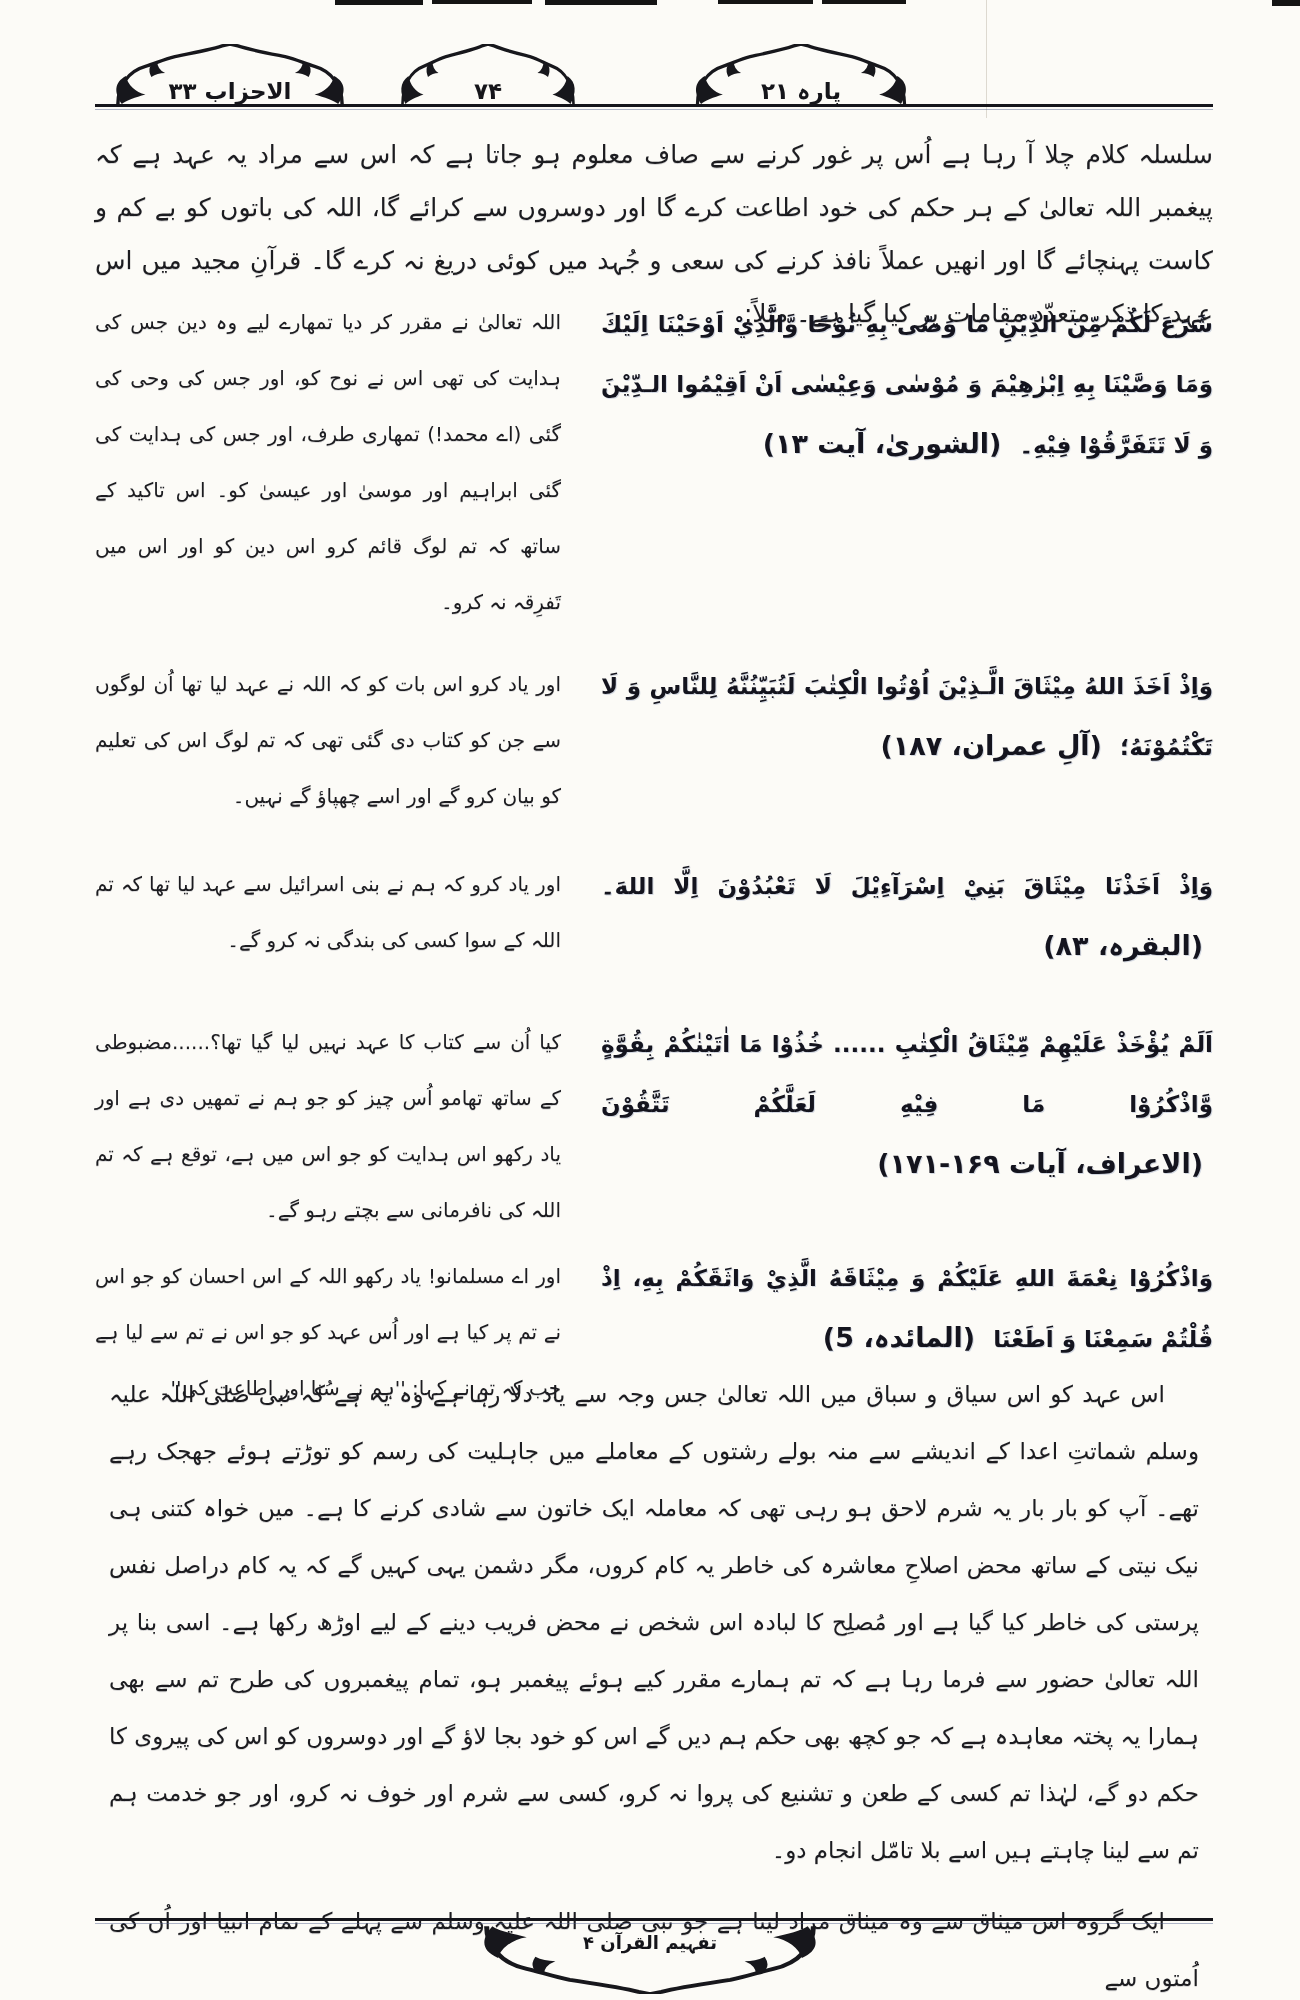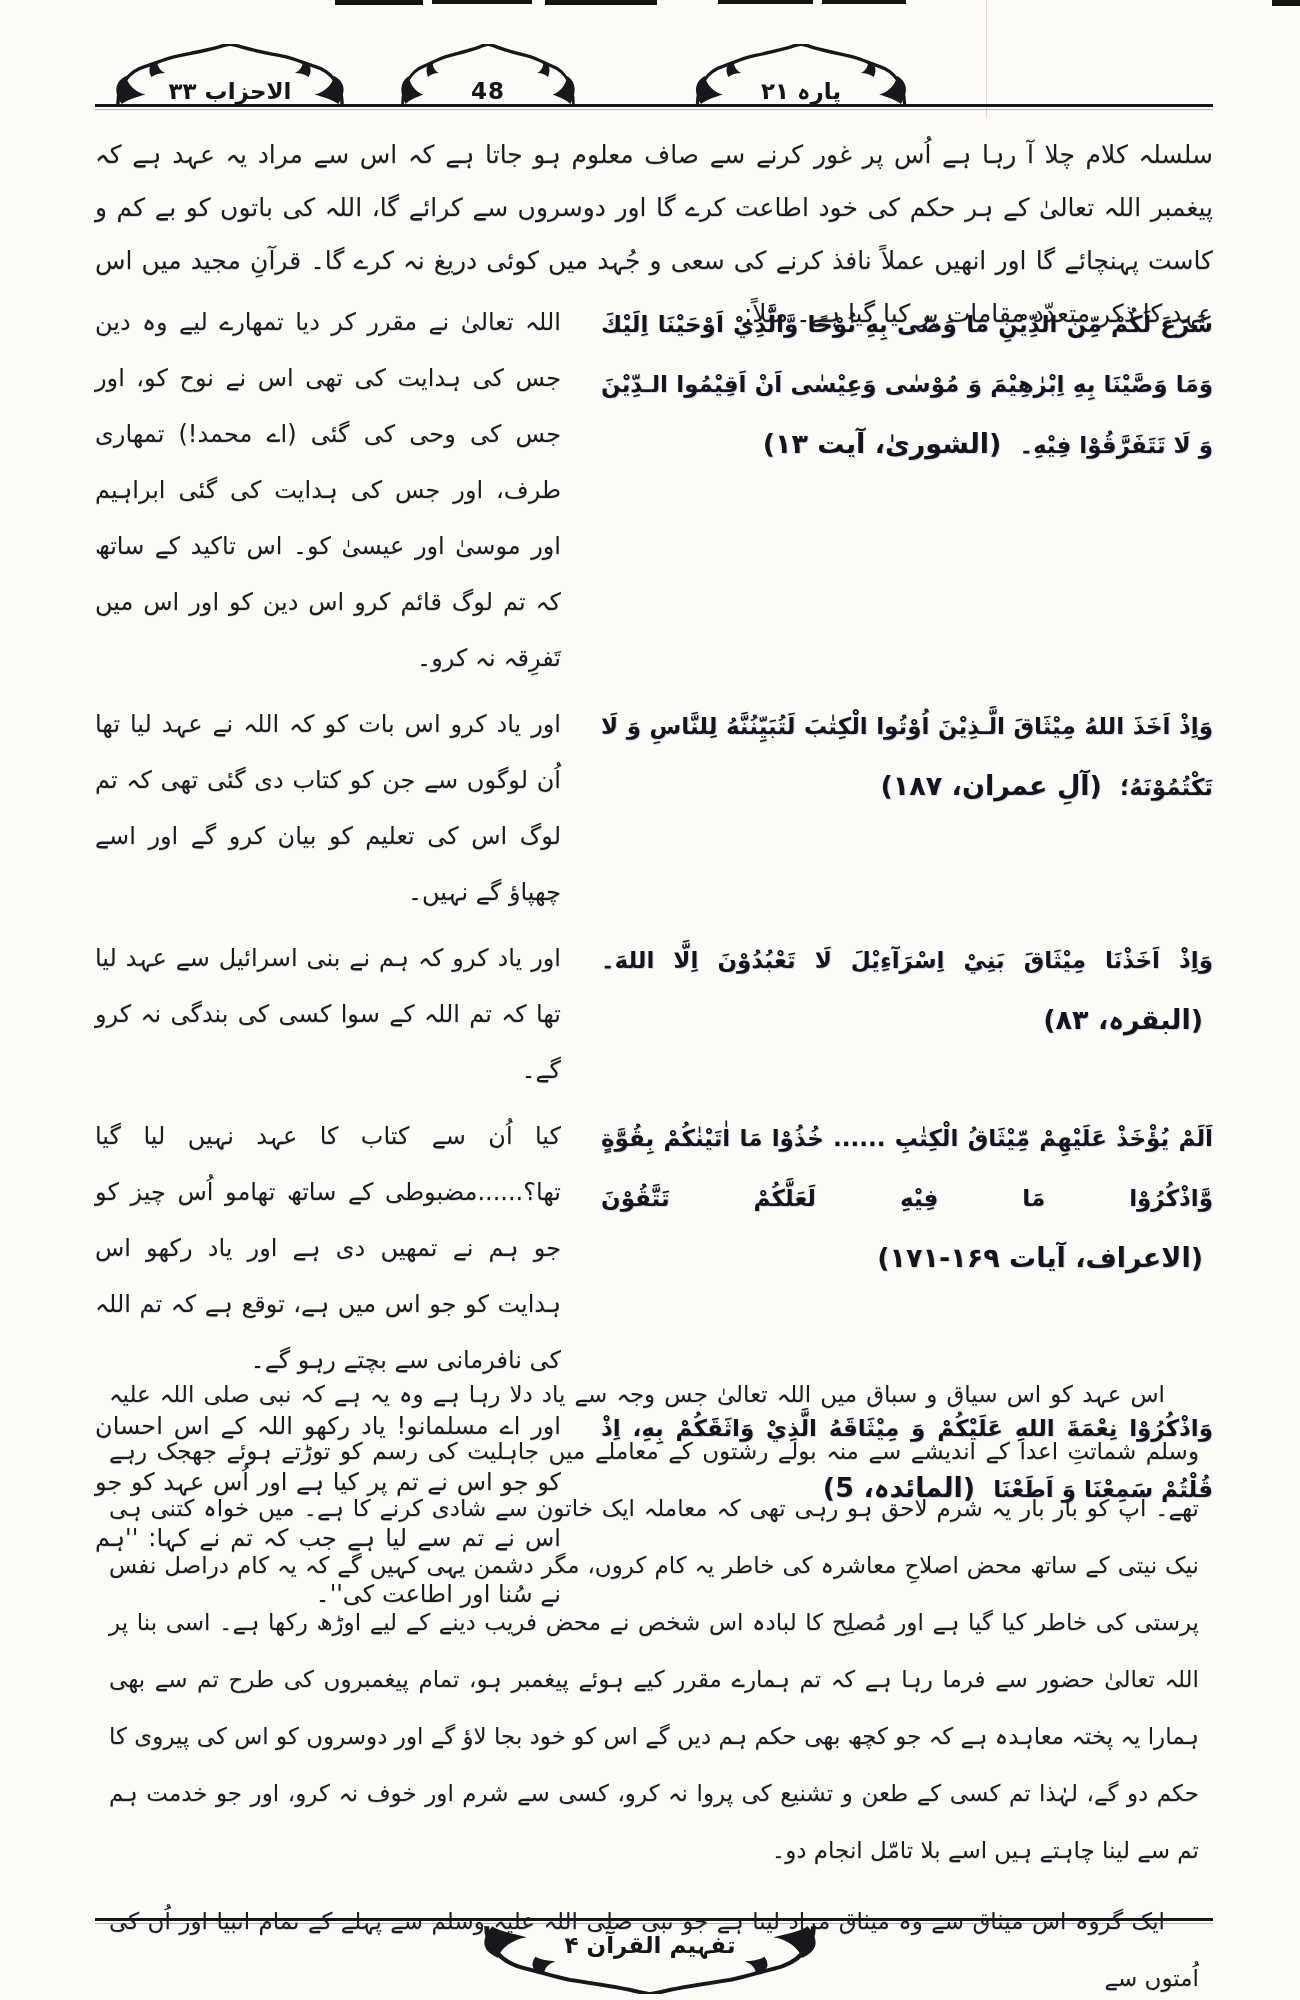--- a/index.html
+++ b/index.html
@@ -40,40 +40,40 @@
 
   
   .cols{position:absolute;top:294px;left:95px;width:1118px;}
   .vblock{display:flex;justify-content:space-between;align-items:flex-start;margin-bottom:10px;}
   .vblock .ar{
     width:612px;font-size:23px;font-weight:bold;line-height:60px;text-align:justify;
     color:#14141e;text-shadow:1px 1px 0 rgba(70,90,150,.22);
   }
   .vblock .ar .cit{font-size:27px;padding-right:10px;white-space:nowrap;}
   .vblock .ur{
-    width:466px;font-size:24px;line-height:56px;text-align:justify;
+    width:466px;font-size:20px;line-height:56px;text-align:justify;
     text-shadow:0 1px 0 rgba(60,60,80,.15);
   }
   .b1{min-height:352px;} .b2{min-height:190px;} .b3{min-height:148px;}
   .b4{min-height:170px;} .b5{min-height:158px;}
 
   
   .closing{
     position:absolute;top:1352px;left:95px;width:1118px;
     font-size:23px;line-height:57px;text-align:justify;
     text-shadow:0 1px 0 rgba(60,60,80,.18);
   }
   .closing p{margin:14px;text-indent:34px;}
 
   
   .footer-cart{position:absolute;top:1924px;left:478px;width:344px;height:70px;}
   .footer-cart svg{position:absolute;left:0;top:0;width:100%;height:100%;transform:scaleY(-1);}
   .footer-cart .label{
     position:absolute;left:0;right:0;top:8px;text-align:center;
-    font-size:23px;font-weight:bold;color:#15151a;letter-spacing:1px;
+    font-size:18px;font-weight:bold;color:#15151a;letter-spacing:1px;
   }
   .hidden-defs{position:absolute;width:0;height:0;overflow:hidden;}
 </style>
 </head>
 <body>
 
 <div class="page">
 
   <div class="art" style="left:335px;top:0;width:88px;height:5px;"></div>
   <div class="art" style="left:432px;top:0;width:100px;height:4px;"></div>
@@ -98,21 +98,21 @@
   <div class="cartouche cart-left">
     <svg viewBox="0 0 240 64" preserveAspectRatio="none">
         <use href="#dome"></use>
       </svg>
     <span class="label">الاحزاب ۳۳</span>
   </div>
   <div class="cartouche cart-center">
     <svg viewBox="0 0 240 64" preserveAspectRatio="none">
         <use href="#dome"></use>
       </svg>
-    <span class="label">48</span>
+    <span class="label">۷۴</span>
   </div>
   <div class="cartouche cart-right">
     <svg viewBox="0 0 240 64" preserveAspectRatio="none">
         <use href="#dome"></use>
       </svg>
     <span class="label">پارہ ۲۱</span>
   </div>
 
   <div class="rule rule-top"></div>
 

